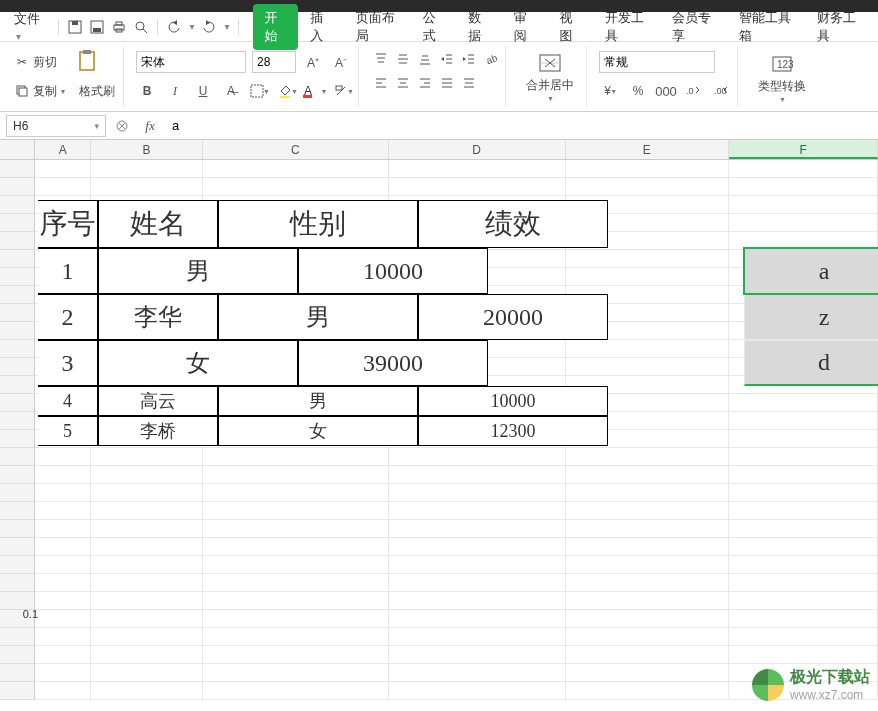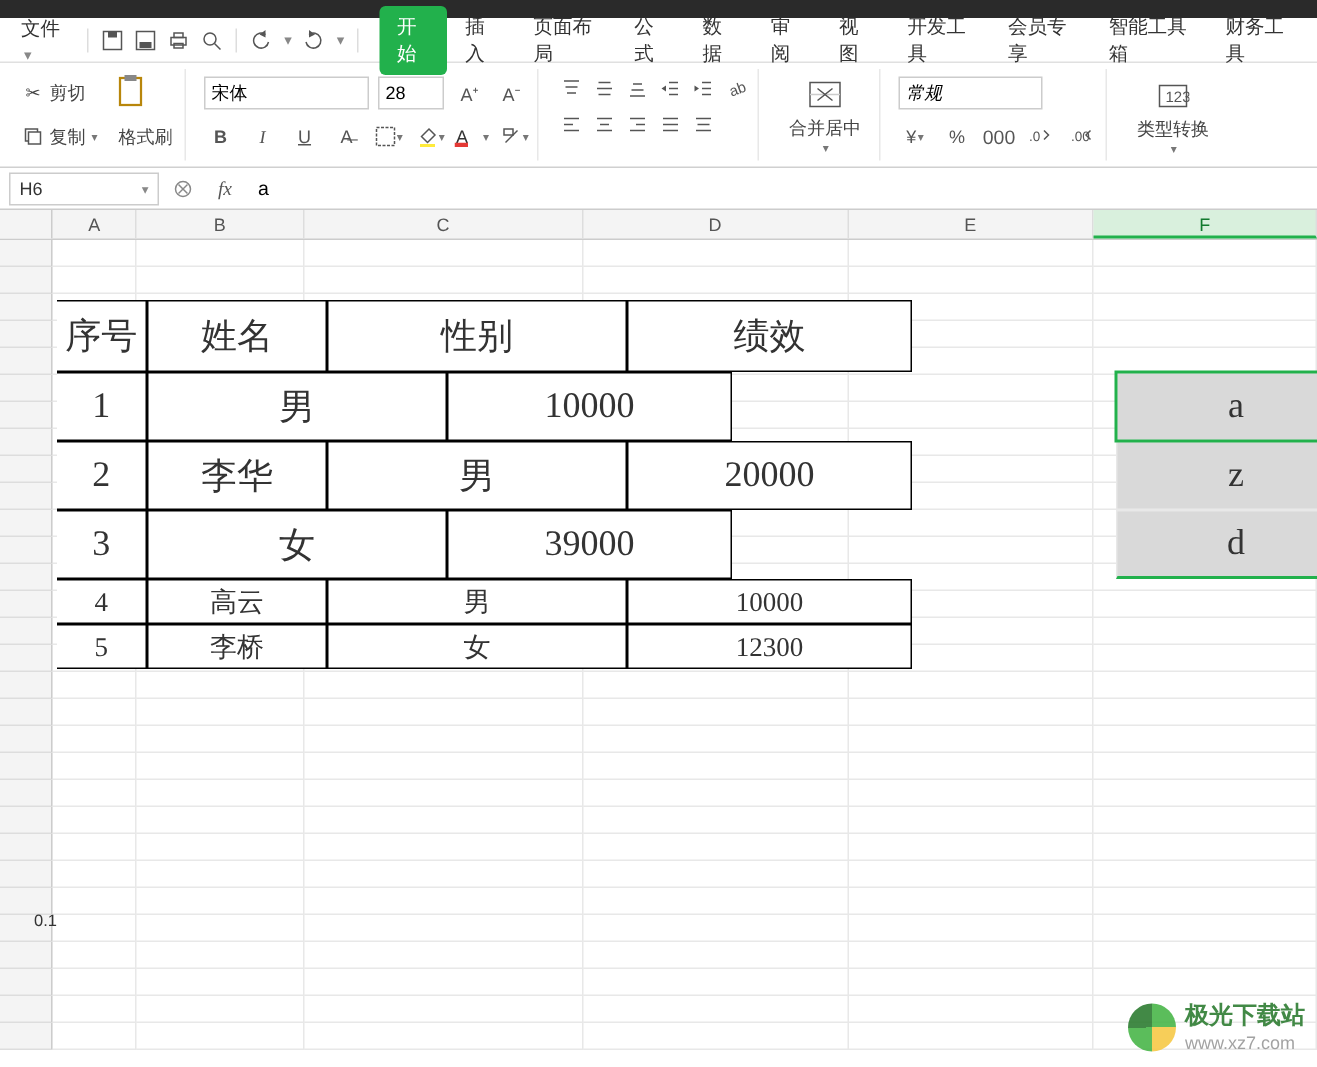--- a/index.html
+++ b/index.html
@@ -24,21 +24,21 @@
 .ribbon .group { display: flex; flex-direction: column; justify-content: space-between; padding: 2px 4px; border-right: 1px solid #e8e8e8; }
 .ribbon .group:last-child { border-right: none; }
 .ribbon .row { display: flex; align-items: center; gap: 6px; height: 28px; }
 .ribbon .btn { display: inline-flex; align-items: center; gap: 3px; padding: 2px 4px; font-size: 12px; color: #444; cursor: pointer; border-radius: 3px; }
 .ribbon .ico { width: 16px; height: 16px; display: inline-flex; align-items: center; justify-content: center; }
 .ribbon .bigbtn { display: flex; flex-direction: column; align-items: center; justify-content: center; padding: 4px 8px; font-size: 12px; color: #444; cursor: pointer; height: 60px; }
 .ribbon .bigbtn .ico { width: 24px; height: 24px; margin-bottom: 2px; }
 .ribbon select, .ribbon .combo { font-size: 12px; border: 1px solid #ccc; background: #fff; height: 22px; padding: 0 4px; }
 .ribbon .font-name { width: 110px; }
 .ribbon .font-size { width: 44px; }
-.ribbon .num-fmt { width: 96px; font-style: italic; }
+.ribbon .num-fmt { width: 116px; }
 .ribbon .iconbtn { width: 22px; height: 22px; display: inline-flex; align-items: center; justify-content: center; cursor: pointer; border-radius: 3px; color: #555; }
 .ribbon .dd-caret { font-size: 8px; color: #777; margin-left: 1px; }
 .ribbon .align-grid { display: grid; grid-template-columns: repeat(6, 20px); grid-auto-rows: 22px; gap: 2px; }
 .ribbon .align-grid .iconbtn { width: 20px; height: 22px; }
 
 
 .formula-bar { height: 28px; background: #fff; border-bottom: 1px solid #ccc; display: flex; align-items: center; }
 .name-box { width: 100px; height: 22px; margin: 0 6px; border: 1px solid #ccc; background: #fff; display: flex; align-items: center; padding: 0 6px; font-size: 12px; }
 .name-box .dd-caret { margin-left: auto; font-size: 9px; color: #888; }
 .formula-bar .fx-area { display: flex; align-items: center; gap: 8px; flex: 1; }
@@ -52,21 +52,21 @@
 .col-h.sel { background: #d9f0dd; color: #137a2e; border-bottom: 2px solid #22b14c; }
 
 
 .grid-area { position: relative; background: #fff; }
 .grid-row { display: flex; height: 18px; }
 .row-h { width: 38px; border-right: 1px solid #ccc; border-bottom: 1px solid #ddd; background: #f4f4f4; text-align: center; font-size: 11px; color: #555; line-height: 18px; }
 .cell { border-right: 1px solid #e8e8e8; border-bottom: 1px solid #e8e8e8; font-size: 12px; padding: 0 4px; display: flex; align-items: center; overflow: hidden; }
 
 
 .bcell { border: 1px solid #000; font-family: "SimSun", serif; display: flex; align-items: center; justify-content: center; background: #fff; }
-.bcell.header { font-size: 24px; text-align: right; }
+.bcell.header { font-size: 28px; text-align: right; }
 .bcell.data { font-size: 24px; }
 .bcell.small { font-size: 18px; }
 .sel-cell { background: #d9d9d9; font-family: "SimSun", serif; font-size: 24px; display: flex; align-items: center; justify-content: center; border: 1px solid #e8e8e8; }
 .sel-cell.active { outline: 2px solid #22b14c; outline-offset: -1px; }
 
 
 .cA { width: 60px; } .cB { width: 120px; } .cC { width: 200px; } .cD { width: 190px; } .cE { width: 176px; } .cF { width: 160px; }
 
 
 .wm { position: absolute; right: 8px; bottom: 8px; display: flex; align-items: center; gap: 6px; opacity: 0.9; }

